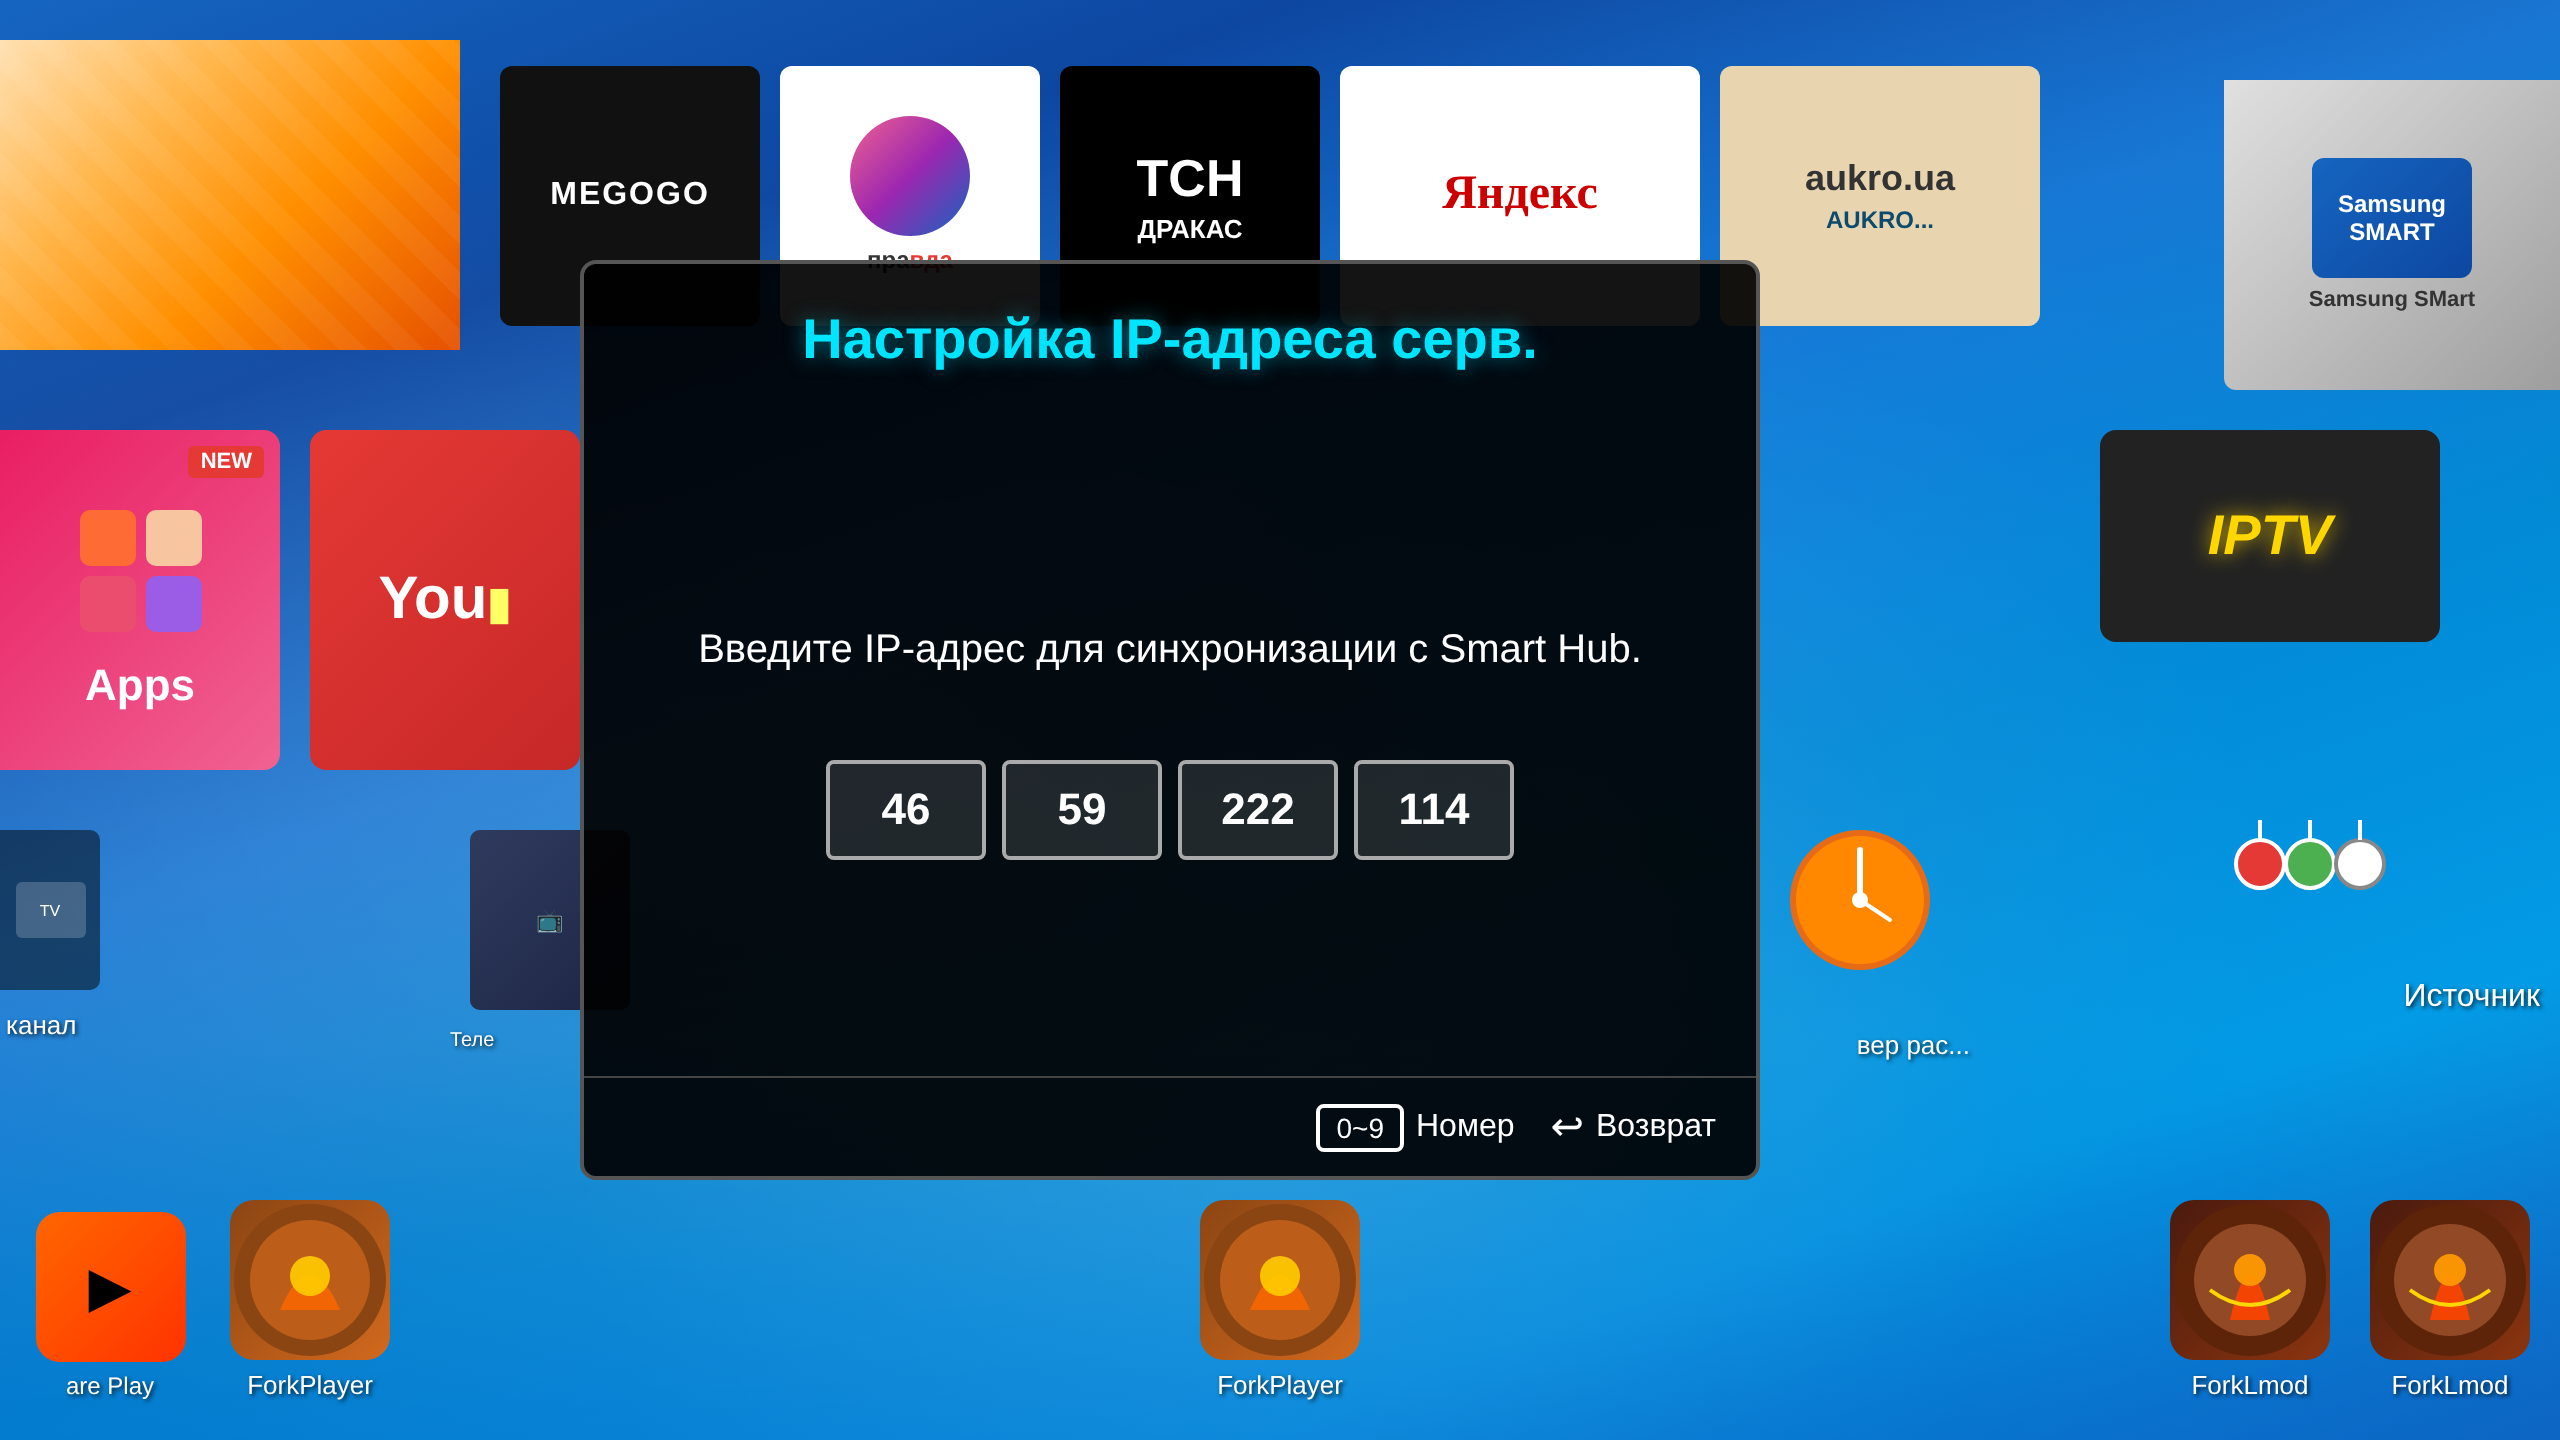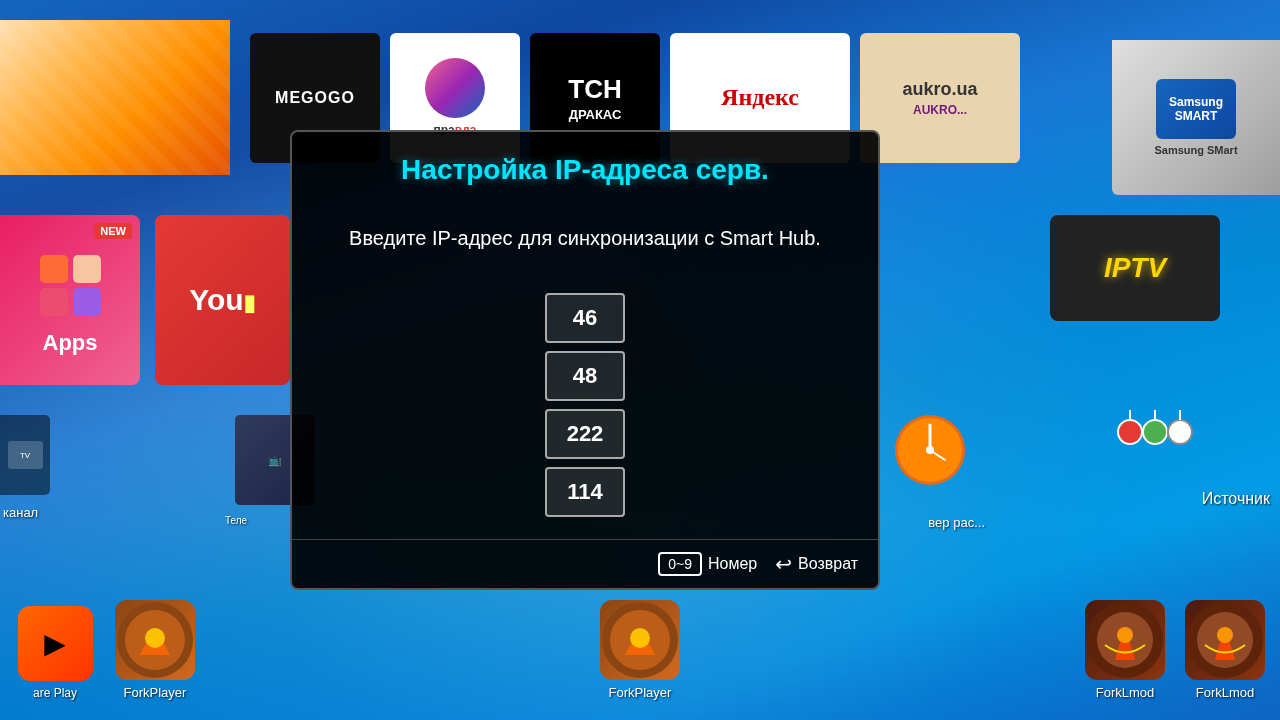--- a/index.html
+++ b/index.html
@@ -148,21 +148,20 @@
       text-align: center;
       line-height: 1.5;
       margin-bottom: 40px;
       font-family: Arial, sans-serif;
     }
 
     .ip-inputs {
       display: flex;
       gap: 8px;
       align-items: center;
-      flex-direction: column;
     }
 
     .ip-field {
       width: 80px;
       height: 50px;
       background: rgba(200,200,200,0.15);
       border: 2px solid #aaa;
       border-radius: 4px;
       display: flex;
       align-items: center;
@@ -360,21 +359,21 @@
     <span style="color:#fff;font-size:26px;font-weight:bold;">ТСН</span>
     <span style="color:#fff;font-size:13px;">ДРАКАС</span>
   </div>
 
   <div class="app-icon" style="width:180px;height:130px;background:#ffffff;border-radius:6px;">
     <span style="color:#cc0000;font-size:24px;font-weight:bold;font-family:serif;">Яндекс</span>
   </div>
 
   <div class="app-icon" style="width:160px;height:130px;background:#e8d5b0;border-radius:6px;flex-direction:column;gap:3px;">
     <span style="color:#333;font-size:18px;font-weight:bold;">aukro.ua</span>
-    <span style="color:#701a75;font-size:12px;">AUKRO...</span>
+    <span style="color:#0c4a6e;font-size:12px;">AUKRO...</span>
   </div>
 
   <div class="app-icon" style="width:168px;height:155px;background:linear-gradient(135deg,#e0e0e0,#9e9e9e);border-radius:0 0 0 6px;flex-direction:column;gap:5px;position:absolute;top:20px;right:0;">
     <div style="width:80px;height:60px;background:linear-gradient(135deg,#1565c0,#0d47a1);border-radius:6px;display:flex;align-items:center;justify-content:center;">
       <span style="color:white;font-size:12px;text-align:center;">Samsung<br>SMART</span>
     </div>
     <span style="color:#333;font-size:11px;">Samsung SMart</span>
   </div>
 </div>
 
@@ -501,21 +500,21 @@
 </div>
 
 <div class="dialog-overlay">
   <div class="dialog-title">Настройка IP-адреса серв.</div>
 
   <div class="dialog-body">
     <p class="dialog-description">Введите IP-адрес для синхронизации с Smart Hub.</p>
 
     <div class="ip-inputs">
       <div class="ip-field">46</div>
-      <div class="ip-field">48</div>
+      <div class="ip-field">59</div>
       <div class="ip-field">222</div>
       <div class="ip-field">114</div>
     </div>
   </div>
 
   <div class="dialog-footer">
     <div class="footer-hint">
       <span class="key-badge">0~9</span>
       <span class="footer-label">Номер</span>
     </div>

